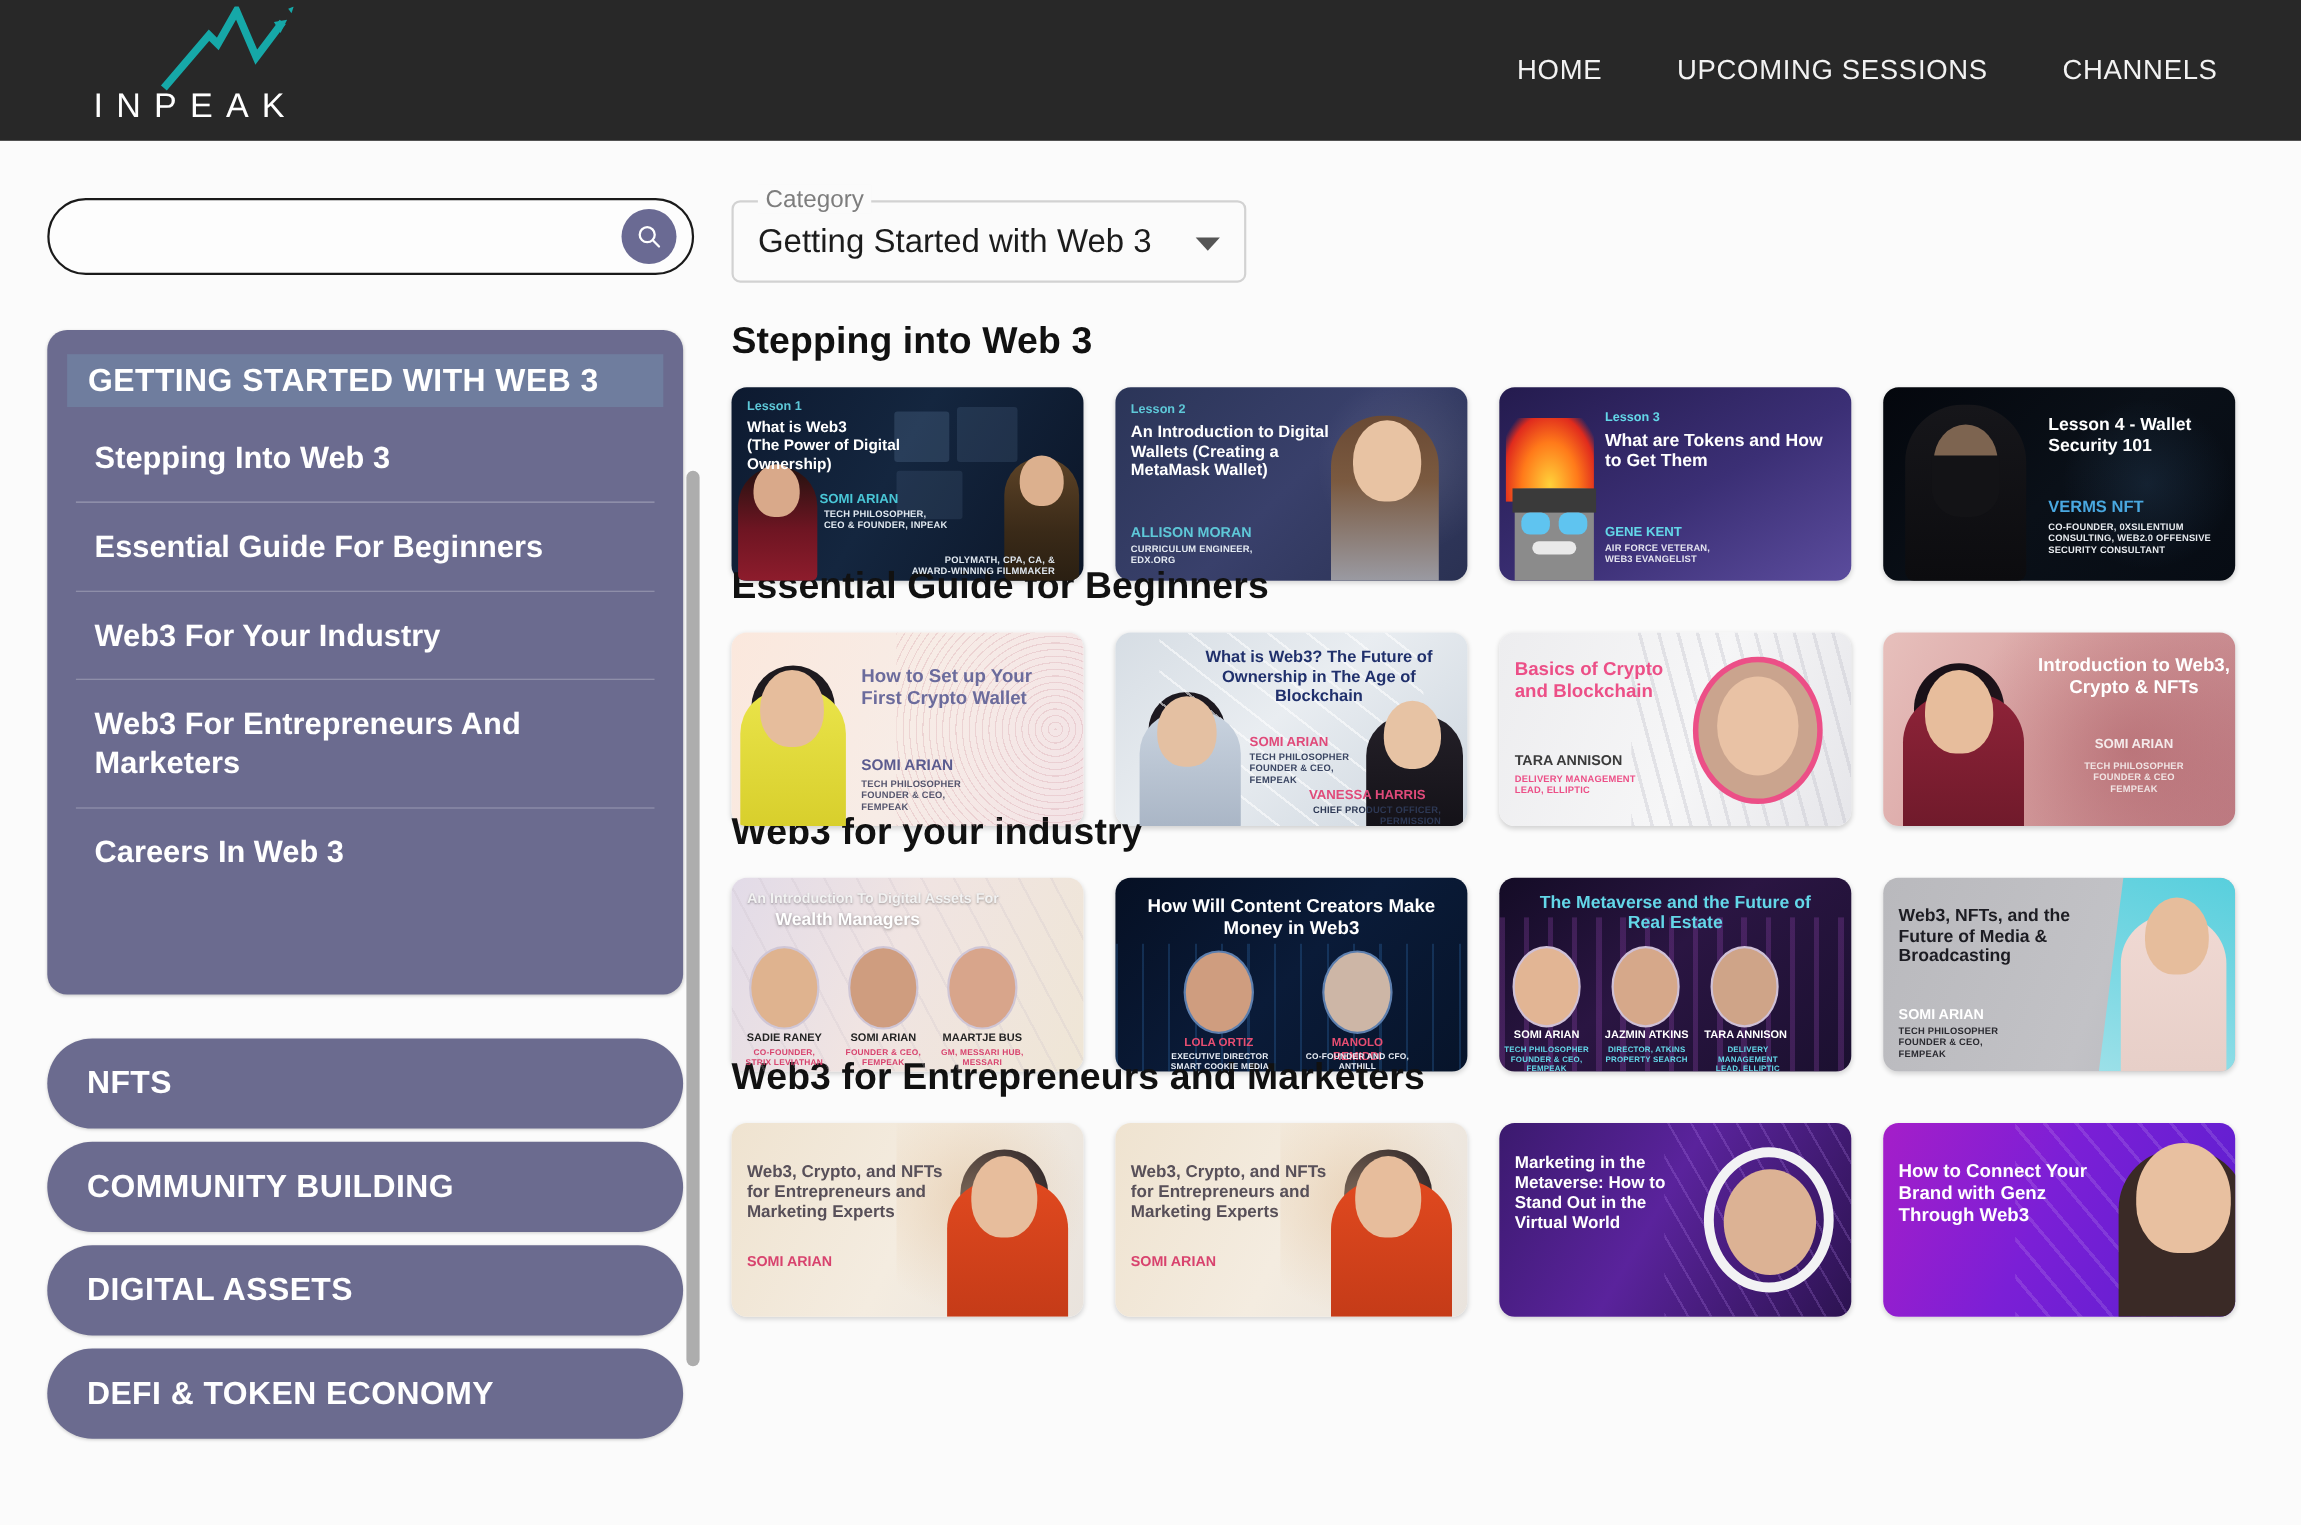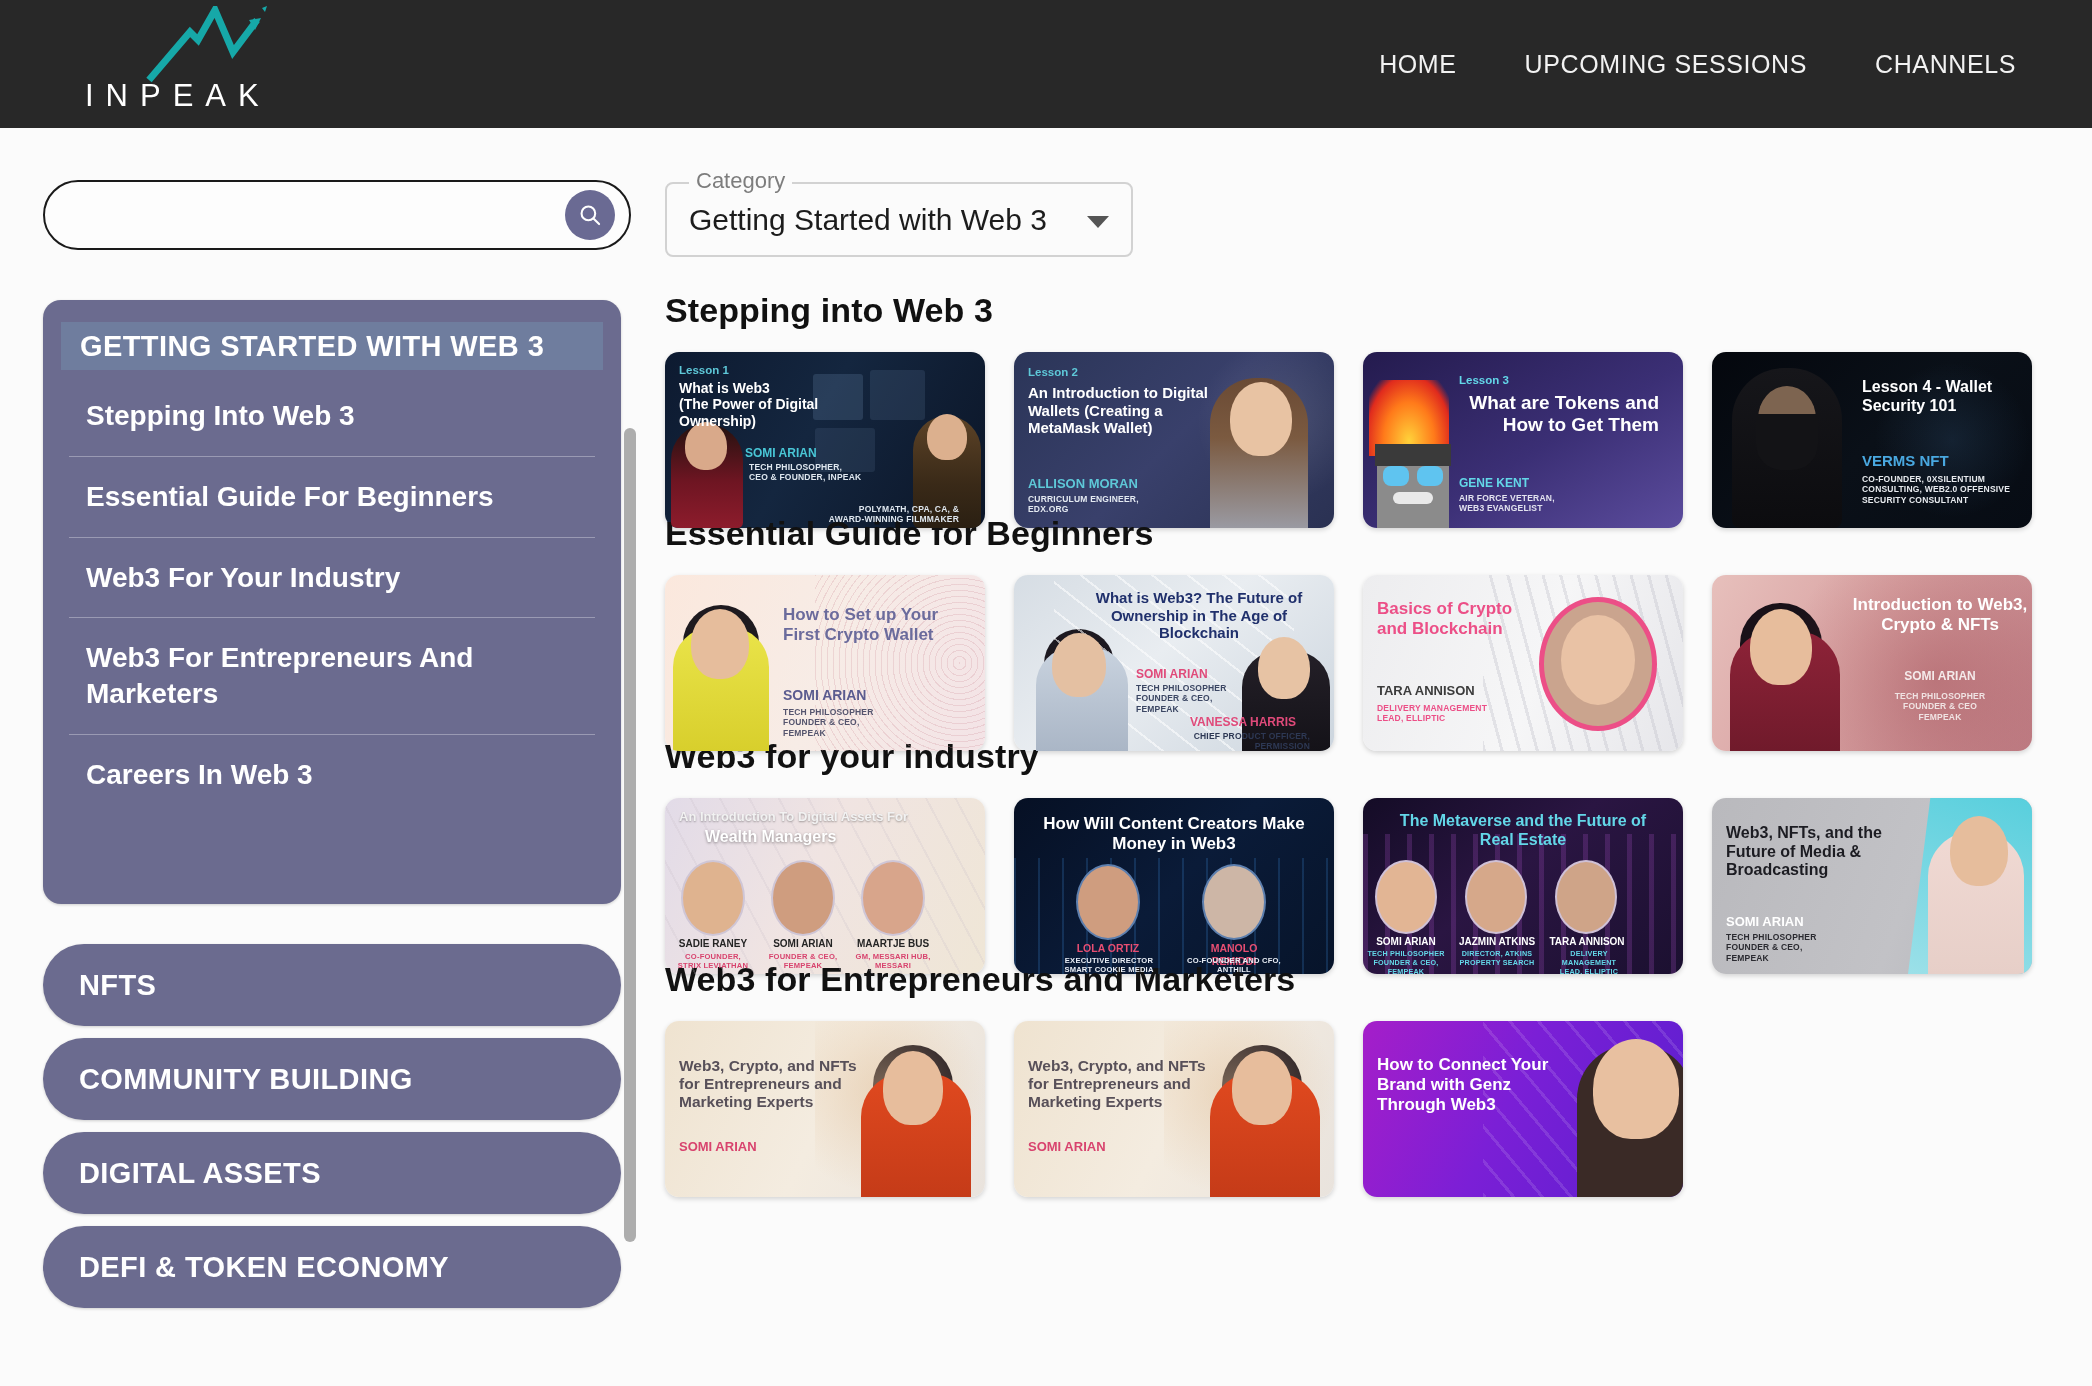--- a/index.html
+++ b/index.html
@@ -228,21 +228,21 @@
       </div>
 
       <div class="card" style="background:linear-gradient(150deg,#241b4e 0%,#3b2f75 55%,#5b4c9d 100%)">
         <div class="fig" style="left:6px;top:28px;width:80px;height:76px;background:radial-gradient(ellipse at 50% 80%,#ffd23a 0%,#ff7a1a 45%,#e02b1d 75%,transparent 88%);"></div>
         <div class="fig" style="left:14px;top:92px;width:72px;height:84px;background:#8b8b8b;border-radius:8px 8px 0 0;"></div>
         <div class="fig" style="left:12px;top:92px;width:76px;height:22px;background:#3a3a3a;"></div>
         <div class="ph sq" style="left:20px;top:114px;width:26px;height:20px;background:#5fc4f0;"></div>
         <div class="ph sq" style="left:54px;top:114px;width:26px;height:20px;background:#5fc4f0;"></div>
         <div class="ph sq" style="left:30px;top:140px;width:40px;height:12px;background:#e9e9e9;"></div>
         <div class="tx eyebrow" style="left:96px;top:22px;color:#63d7e8;">Lesson 3</div>
-        <div class="tx headline" style="left:96px;top:40px;width:200px;font-size:19px;color:#fff;text-align:right;">What are Tokens and How to Get Them</div>
+        <div class="tx headline" style="left:96px;top:40px;width:200px;font-size:16px;color:#fff;">What are Tokens and How to Get Them</div>
         <div class="tx spk-name" style="left:96px;top:124px;font-size:12px;color:#63d7e8;">GENE KENT</div>
         <div class="tx spk-role" style="left:96px;top:141px;color:#e3e3ef;white-space:pre-line;">AIR FORCE VETERAN,
 WEB3 EVANGELIST</div>
       </div>
 
       <div class="card" style="background:linear-gradient(135deg,#04070d 0%,#0a1018 50%,#070c14 100%)">
         <div class="fig" style="left:160px;top:0;width:160px;height:176px;background:radial-gradient(circle at 50% 50%,rgba(70,120,170,.18),transparent 65%);"></div>
         <div class="fig" style="left:20px;top:16px;width:110px;height:160px;background:linear-gradient(180deg,#16161a 0%,#0c0c0f 100%);border-radius:52px 52px 8px 8px;"></div>
         <div class="ph" style="left:46px;top:34px;width:58px;height:66px;background:#7d6450;border-radius:50%;"></div>
         <div class="fig" style="left:44px;top:62px;width:62px;height:56px;background:#131316;border-radius:0 0 26px 26px;"></div>
@@ -394,20 +394,26 @@
 
       <div class="card" style="background:linear-gradient(115deg,#efe3d0 0%,#f4ece0 50%,#e9e3dd 100%)">
         <div class="fig" style="left:150px;top:0;width:170px;height:176px;background:radial-gradient(circle at 40% 40%,rgba(225,190,150,.5),transparent 70%);"></div>
         <div class="fig" style="left:196px;top:52px;width:110px;height:124px;background:linear-gradient(180deg,#e0491f 0%,#c53b18 100%);border-radius:44px 44px 0 0;"></div>
         <div class="ph" style="left:218px;top:30px;width:60px;height:74px;background:#e7bd9c;border-radius:50% 50% 45% 45%;"></div>
         <div class="fig" style="left:208px;top:24px;width:80px;height:92px;background:#18121a;border-radius:42px 42px 28px 28px;z-index:1;"></div>
         <div class="tx headline" style="left:14px;top:36px;width:180px;font-size:15.5px;color:#585059;">Web3, Crypto, and NFTs for Entrepreneurs and Marketing Experts</div>
         <div class="tx spk-name" style="left:14px;top:118px;font-size:13px;color:#d8436e;">SOMI ARIAN</div>
       </div>
 
+      <div class="card" style="background:linear-gradient(120deg,#3b1a6e 0%,#5a239c 45%,#2c1350 100%)">
+        <div class="fig" style="left:150px;top:0;width:170px;height:176px;background:repeating-linear-gradient(60deg,rgba(200,150,255,.2) 0 2px,transparent 2px 18px);"></div>
+        <div class="ph" style="left:186px;top:22px;width:118px;height:132px;background:transparent;border:9px solid #f2f2f4;"></div>
+        <div class="ph" style="left:204px;top:42px;width:84px;height:96px;background:#dcb294;"></div>
+        <div class="tx headline" style="left:14px;top:28px;width:168px;font-size:15.5px;color:#ffffff;">Marketing in the Metaverse: How to Stand Out in the Virtual World</div>
+      </div>
 
       <div class="card" style="background:linear-gradient(115deg,#a51ec9 0%,#7b1fd6 45%,#5a1fcf 100%)">
         <div class="fig" style="left:120px;top:0;width:200px;height:176px;background:repeating-linear-gradient(50deg,rgba(255,255,255,.12) 0 3px,transparent 3px 22px);"></div>
         <div class="fig" style="left:214px;top:24px;width:116px;height:152px;background:#3a2a26;border-radius:54px 54px 0 0;"></div>
         <div class="ph" style="left:230px;top:18px;width:86px;height:100px;background:#e8c0a0;border-radius:50% 50% 44% 44%;"></div>
         <div class="tx headline" style="left:14px;top:34px;width:186px;font-size:17px;color:#ffffff;">How to Connect Your Brand with Genz Through Web3</div>
       </div>
     </div>
   </div>
 

